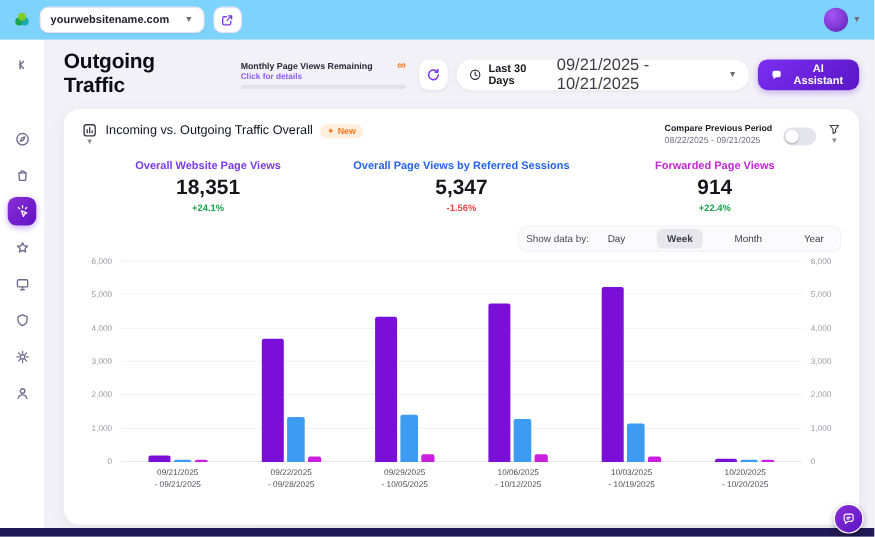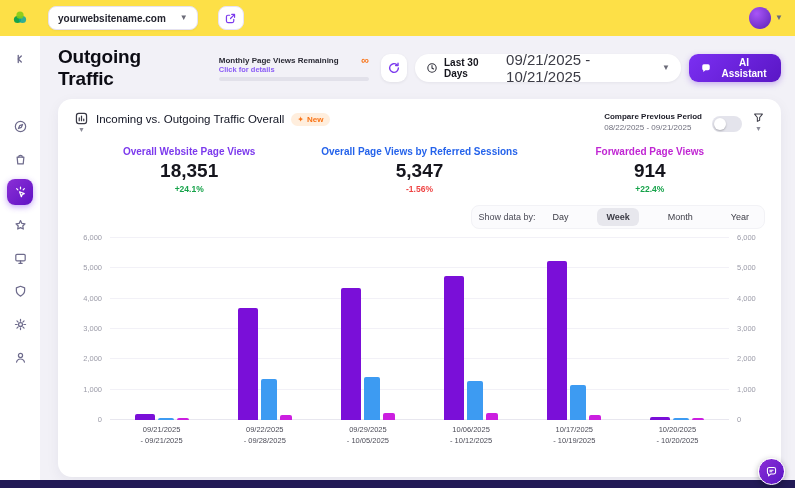--- a/index.html
+++ b/index.html
@@ -1,21 +1,21 @@
 <!DOCTYPE html>
 <html><head>
 <meta charset="utf-8">
 <style>
 *{margin:0;padding:0;box-sizing:border-box}
 html,body{width:795px;height:488px}
 body{font-family:"Liberation Sans","DejaVu Sans",sans-serif;background:#f2f1f7;overflow:hidden}
 .app{position:relative;width:795px;height:488px;background:#f2f1f7}
 
 
-.topbar{position:absolute;top:0;left:0;right:0;height:36px;background:#fde047;display:flex;align-items:center;gap:20px;padding:0 12px;z-index:6}
+.topbar{position:absolute;top:0;left:0;right:0;height:36px;background:#7dd3fc;display:flex;align-items:center;gap:8px;padding:0 12px;z-index:6}
 .logo{display:flex;align-items:center}
 .site-select{height:24px;border:1px solid #e5e2f0;border-radius:8px;display:flex;align-items:center;gap:14px;padding:0 9px;font-size:10px;font-weight:700;color:#23232e;background:#fff;cursor:pointer;box-shadow:0 1px 2px rgba(30,30,60,.04)}
 .chev{font-size:8px;color:#6b6b78;line-height:1}
 .ext-btn{width:26px;height:24px;border:1px solid #e7e2f7;border-radius:8px;background:#fff;color:#7c3aed;display:flex;align-items:center;justify-content:center;cursor:pointer}
 .spacer{flex:1}
 .user-menu{display:flex;align-items:center;gap:4px;cursor:pointer}
 .avatar{width:22px;height:22px;border-radius:50%;background:radial-gradient(circle at 35% 30%,#a855f7,#5b21b6)}
 
 
 .sidebar{position:absolute;top:36px;left:0;bottom:8px;width:40px;background:#fff;display:flex;flex-direction:column;align-items:center;padding-top:10px;z-index:5}
@@ -377,21 +377,21 @@
           </div>
           <div class="xlabel">
             <div>09/29/2025</div>
             <div>- 10/05/2025</div>
           </div>
           <div class="xlabel">
             <div>10/06/2025</div>
             <div>- 10/12/2025</div>
           </div>
           <div class="xlabel">
-            <div>10/17/2025</div>
+            <div>10/03/2025</div>
             <div>- 10/19/2025</div>
           </div>
           <div class="xlabel">
             <div>10/20/2025</div>
             <div>- 10/20/2025</div>
           </div>
         </div>
     </section>
   </main>
 

